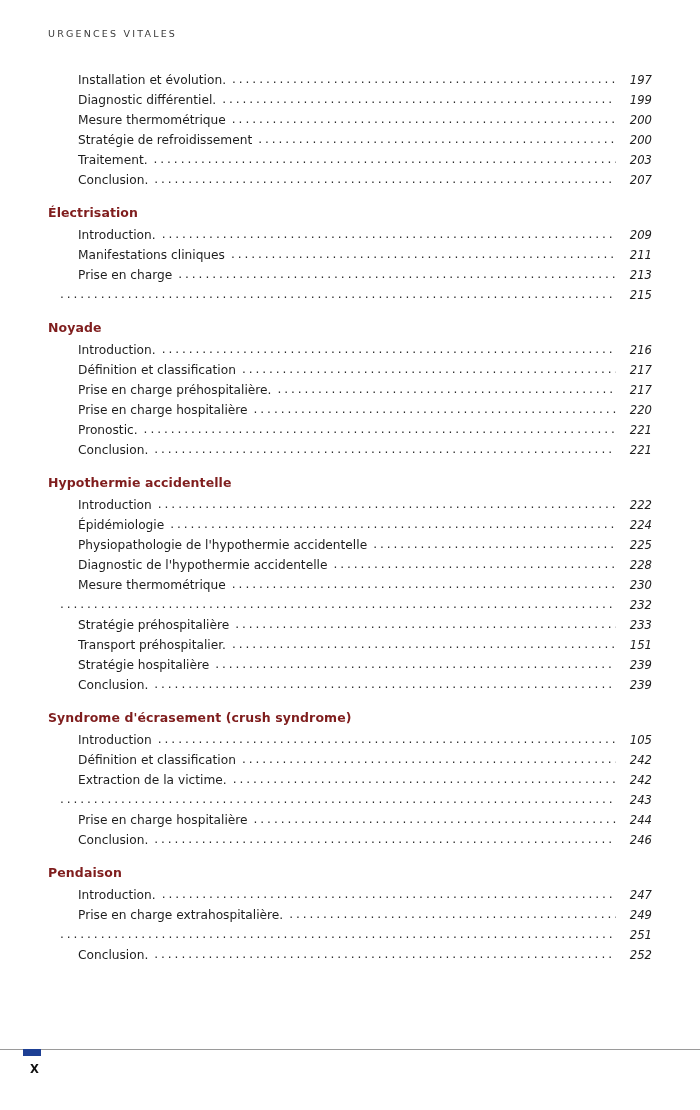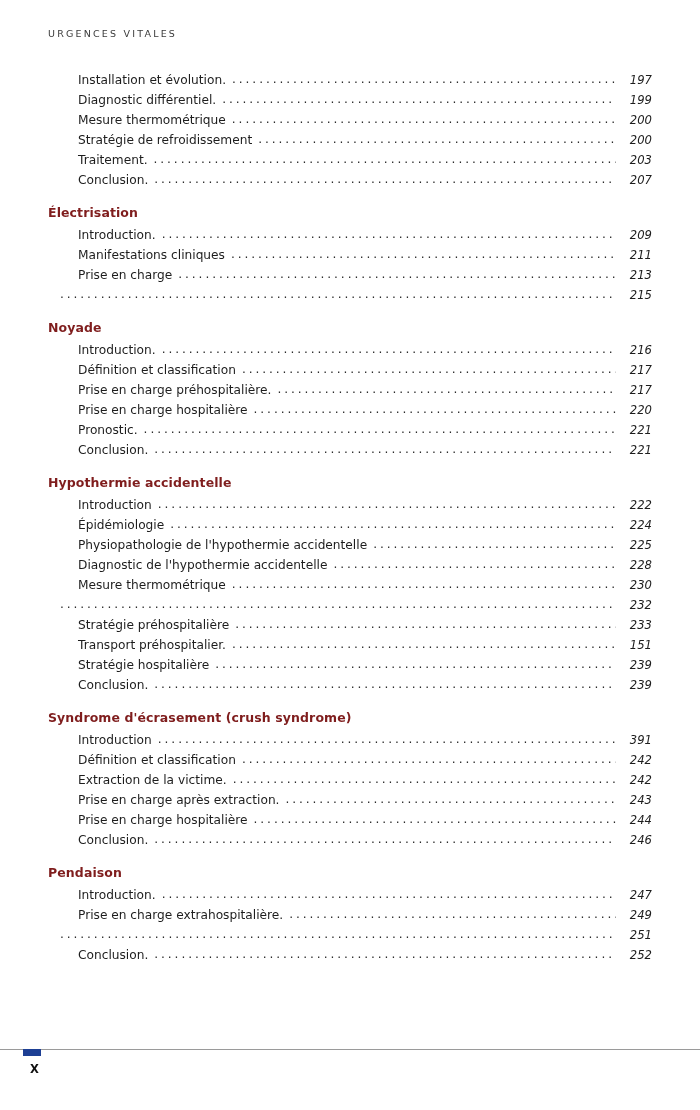--- a/index.html
+++ b/index.html
@@ -248,34 +248,33 @@
           <span class="label">Conclusion.</span>
           <span class="leader">........................................................................................................................</span>
           <span class="page-num">239</span>
         </div>
       </div>
       <div class="section">
         <div class="section-title">Syndrome d'écrasement (crush syndrome)</div>
         <div class="entry">
           <span class="label">Introduction</span>
           <span class="leader">........................................................................................................................</span>
-          <span class="page-num">391</span>
+          <span class="page-num">105</span>
         </div>
         <div class="entry">
           <span class="label">Définition et classification</span>
           <span class="leader">........................................................................................................................</span>
           <span class="page-num">242</span>
         </div>
         <div class="entry">
           <span class="label">Extraction de la victime.</span>
           <span class="leader">........................................................................................................................</span>
           <span class="page-num">242</span>
         </div>
         <div class="entry">
-          <span class="label">Prise en charge après extraction.</span>
           <span class="leader">........................................................................................................................</span>
           <span class="page-num">243</span>
         </div>
         <div class="entry">
           <span class="label">Prise en charge hospitalière</span>
           <span class="leader">........................................................................................................................</span>
           <span class="page-num">244</span>
         </div>
         <div class="entry">
           <span class="label">Conclusion.</span>

